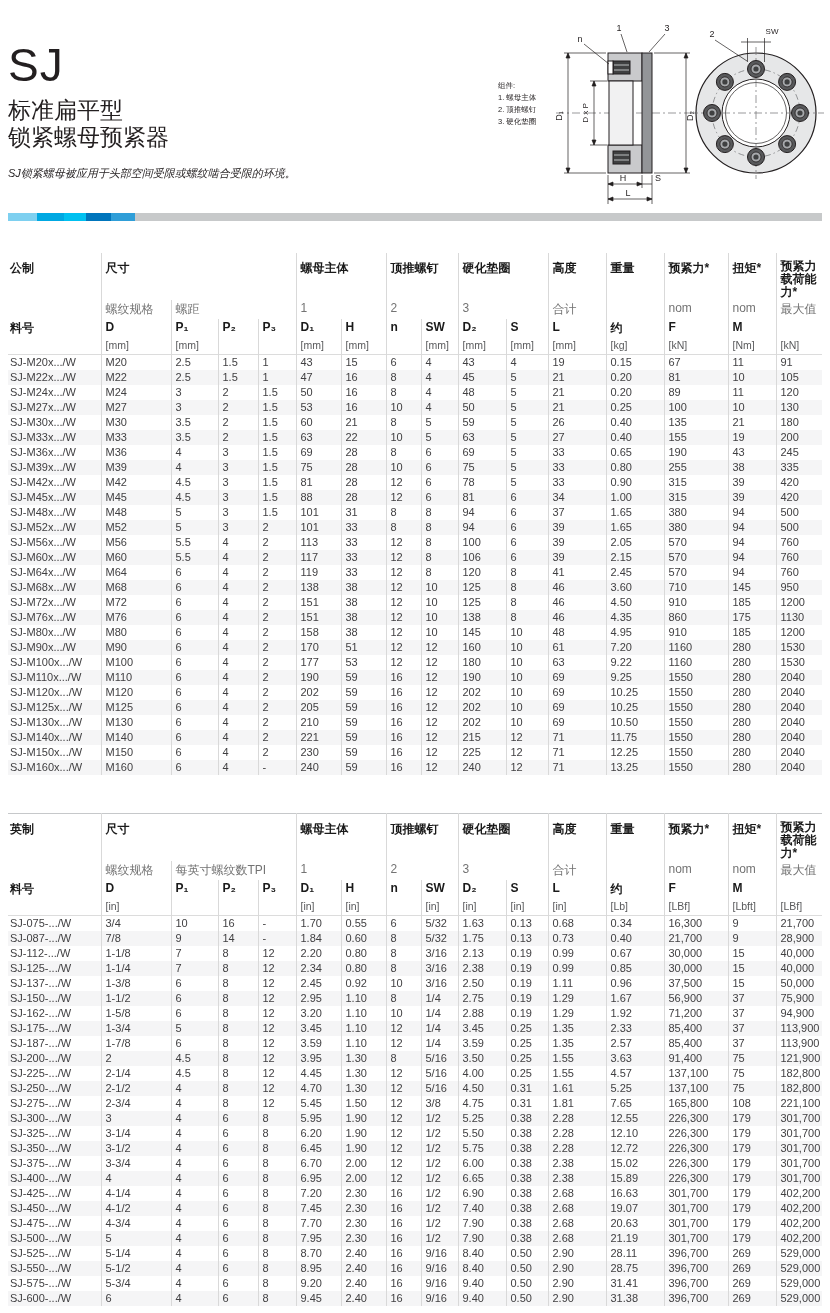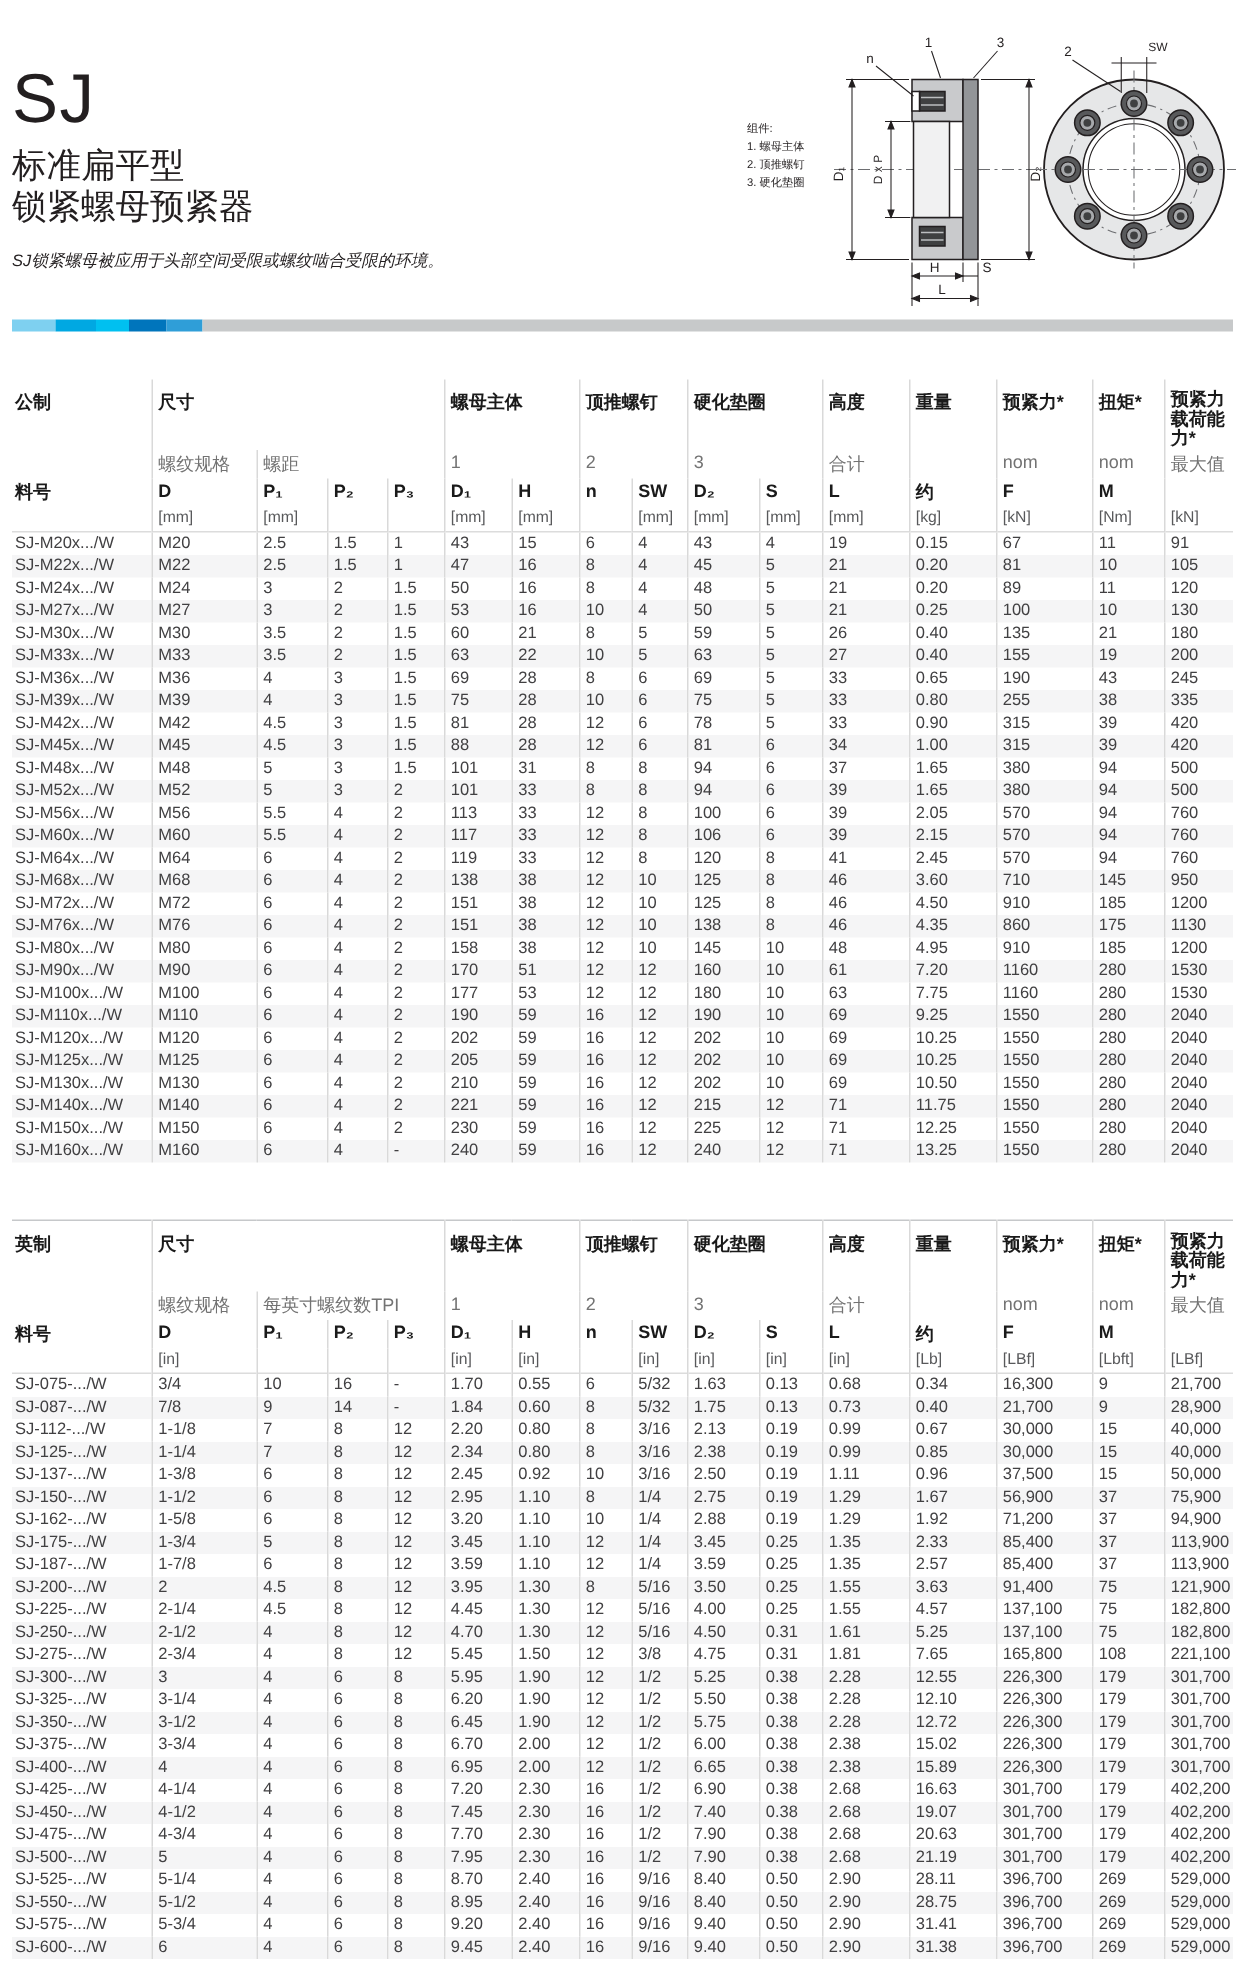--- a/index.html
+++ b/index.html
@@ -656,21 +656,21 @@
             <td>6</td>
             <td>4</td>
             <td>2</td>
             <td>177</td>
             <td>53</td>
             <td>12</td>
             <td>12</td>
             <td>180</td>
             <td>10</td>
             <td>63</td>
-            <td>7.75</td>
+            <td>9.22</td>
             <td>1160</td>
             <td>280</td>
             <td>1530</td>
           </tr>
           <tr>
             <td>SJ-M110x.../W</td>
             <td>M110</td>
             <td>6</td>
             <td>4</td>
             <td>2</td>

